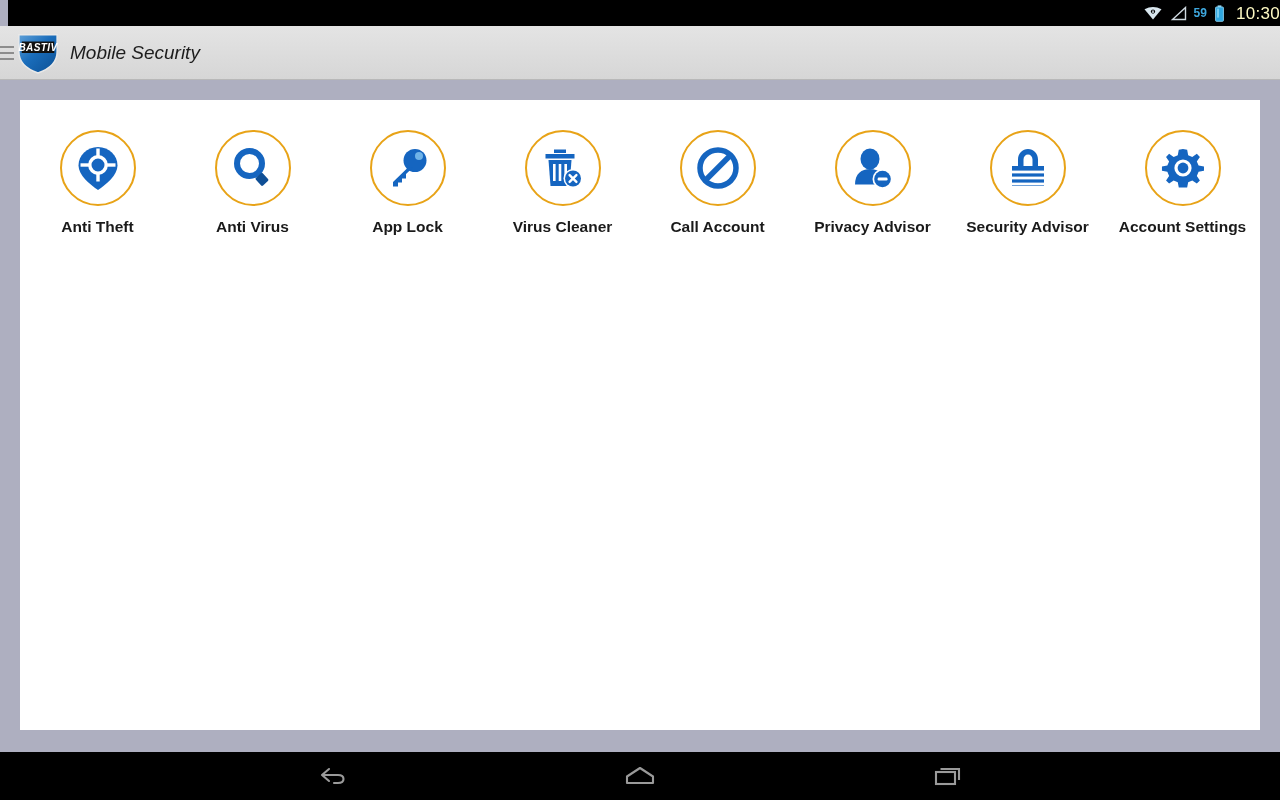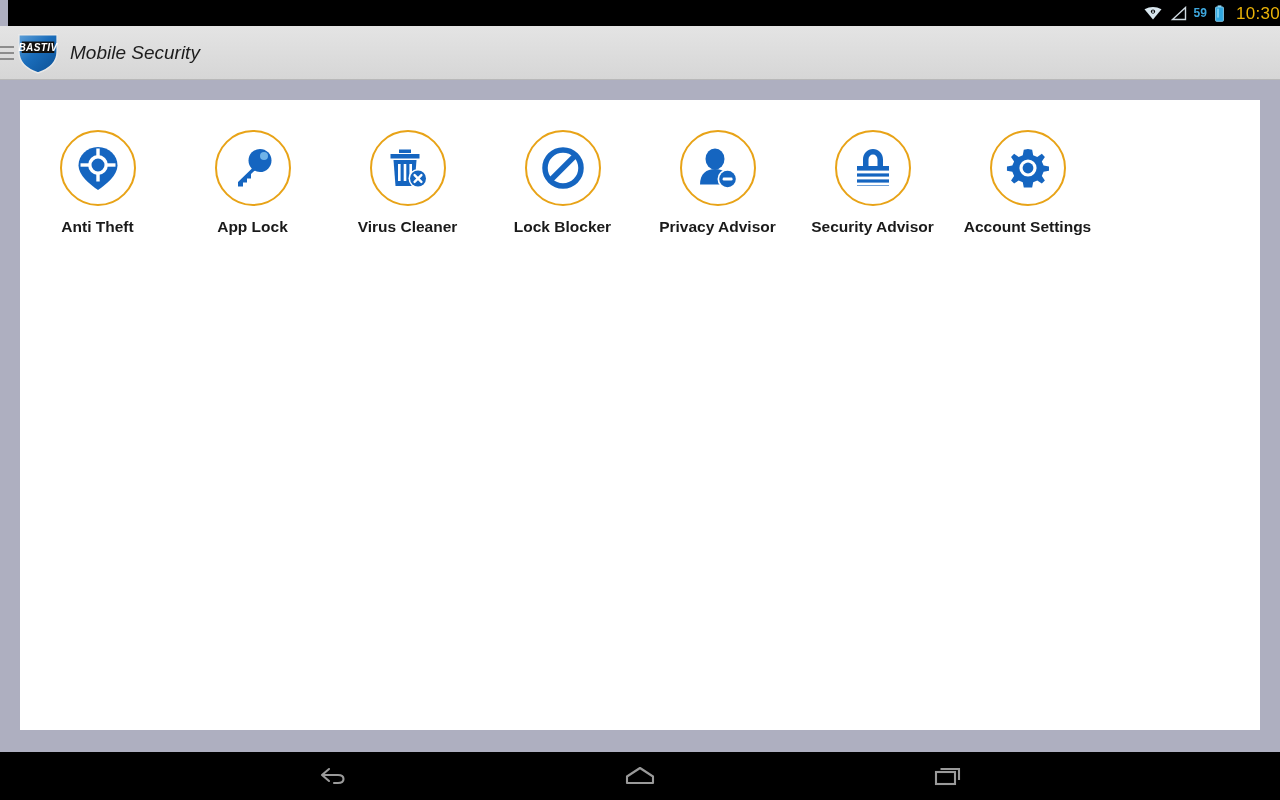--- a/index.html
+++ b/index.html
@@ -18,21 +18,21 @@
     background: #000;
     display: flex; align-items: center; justify-content: flex-end;
     padding-right: 8px;
   }
   .sb-group { display: flex; align-items: center; gap: 7px; }
   .sb-batt-text {
     color: #3ea7dd; font-size: 12px; font-weight: bold;
     letter-spacing: 0px; line-height: 1;
   }
   .sb-clock {
-    color: #eab308; font-size: 17px; line-height: 1;
+    color: #fef9c3; font-size: 17px; line-height: 1;
     margin-left: 4px; letter-spacing: .3px;
   }
   .sb-icon { display: block; }
 
   
   .appbar {
     position: absolute; top: 26px; left: 0;
     width: 1280px; height: 54px;
     background: linear-gradient(#e4e4e4, #d6d6d6);
     border-bottom: 1px solid #b8b8b8;
@@ -147,20 +147,29 @@
             <circle cx="23" cy="21" r="8.2" fill="none" stroke="#fff" stroke-width="3.4"></circle>
             <rect x="21.3" y="4.5" width="3.4" height="9" fill="#fff"></rect>
             <rect x="21.3" y="28.5" width="3.4" height="9" fill="#fff"></rect>
             <rect x="5.5" y="19.3" width="9" height="3.4" fill="#fff"></rect>
             <rect x="31.5" y="19.3" width="9" height="3.4" fill="#fff"></rect>
           </svg>
         </div>
         <div class="tile-label">Anti Theft</div>
       </div>
 
+      <div class="tile">
+        <div class="tile-circle">
+          <svg width="46" height="46" viewBox="0 0 46 46">
+            <circle cx="19.5" cy="18.5" r="12.5" fill="none" stroke="#1565c0" stroke-width="6"></circle>
+            <rect x="27" y="29" width="9.5" height="10.5" rx="1.5" fill="#0f4f96" transform="rotate(-42 32 34)"></rect>
+          </svg>
+        </div>
+        <div class="tile-label">Anti Virus</div>
+      </div>
 
       <div class="tile">
         <div class="tile-circle">
           <svg width="48" height="46" viewBox="0 0 48 46">
             <circle cx="31" cy="15.5" r="11.5" fill="#1565c0"></circle>
             <circle cx="35" cy="11" r="4" fill="#6fb3e8"></circle>
             <path d="M24.5 22 L9 37 L9 41.5 L14 41.5 L14 37.5 L18 37.5 L18 33.5 L22 33.5 L22 29 L29 22.5 Z" fill="#1565c0"></path>
           </svg>
         </div>
         <div class="tile-label">App Lock</div>
@@ -183,21 +192,21 @@
         <div class="tile-label">Virus Cleaner</div>
       </div>
 
       <div class="tile">
         <div class="tile-circle">
           <svg width="46" height="46" viewBox="0 0 46 46">
             <circle cx="23" cy="23" r="18" fill="none" stroke="#1565c0" stroke-width="5.5"></circle>
             <rect x="20" y="4.8" width="5.6" height="36.4" fill="#1565c0" transform="rotate(45 23 23)"></rect>
           </svg>
         </div>
-        <div class="tile-label">Lock Blocker</div>
+        <div class="tile-label">Call Account</div>
       </div>
 
 
       <div class="tile">
         <div class="tile-circle">
           <svg width="46" height="44" viewBox="0 0 46 44">
             <ellipse cx="20" cy="13" rx="9.5" ry="10.5" fill="#1565c0"></ellipse>
             <path d="M5 38.5 C5 27.5 11.5 23 20 23 C28.5 23 35 27.5 35 38.5 Z" fill="#1565c0"></path>
             <circle cx="32.5" cy="33" r="10" fill="#fff"></circle>
             <circle cx="32.5" cy="33" r="8.3" fill="#1565c0"></circle>

